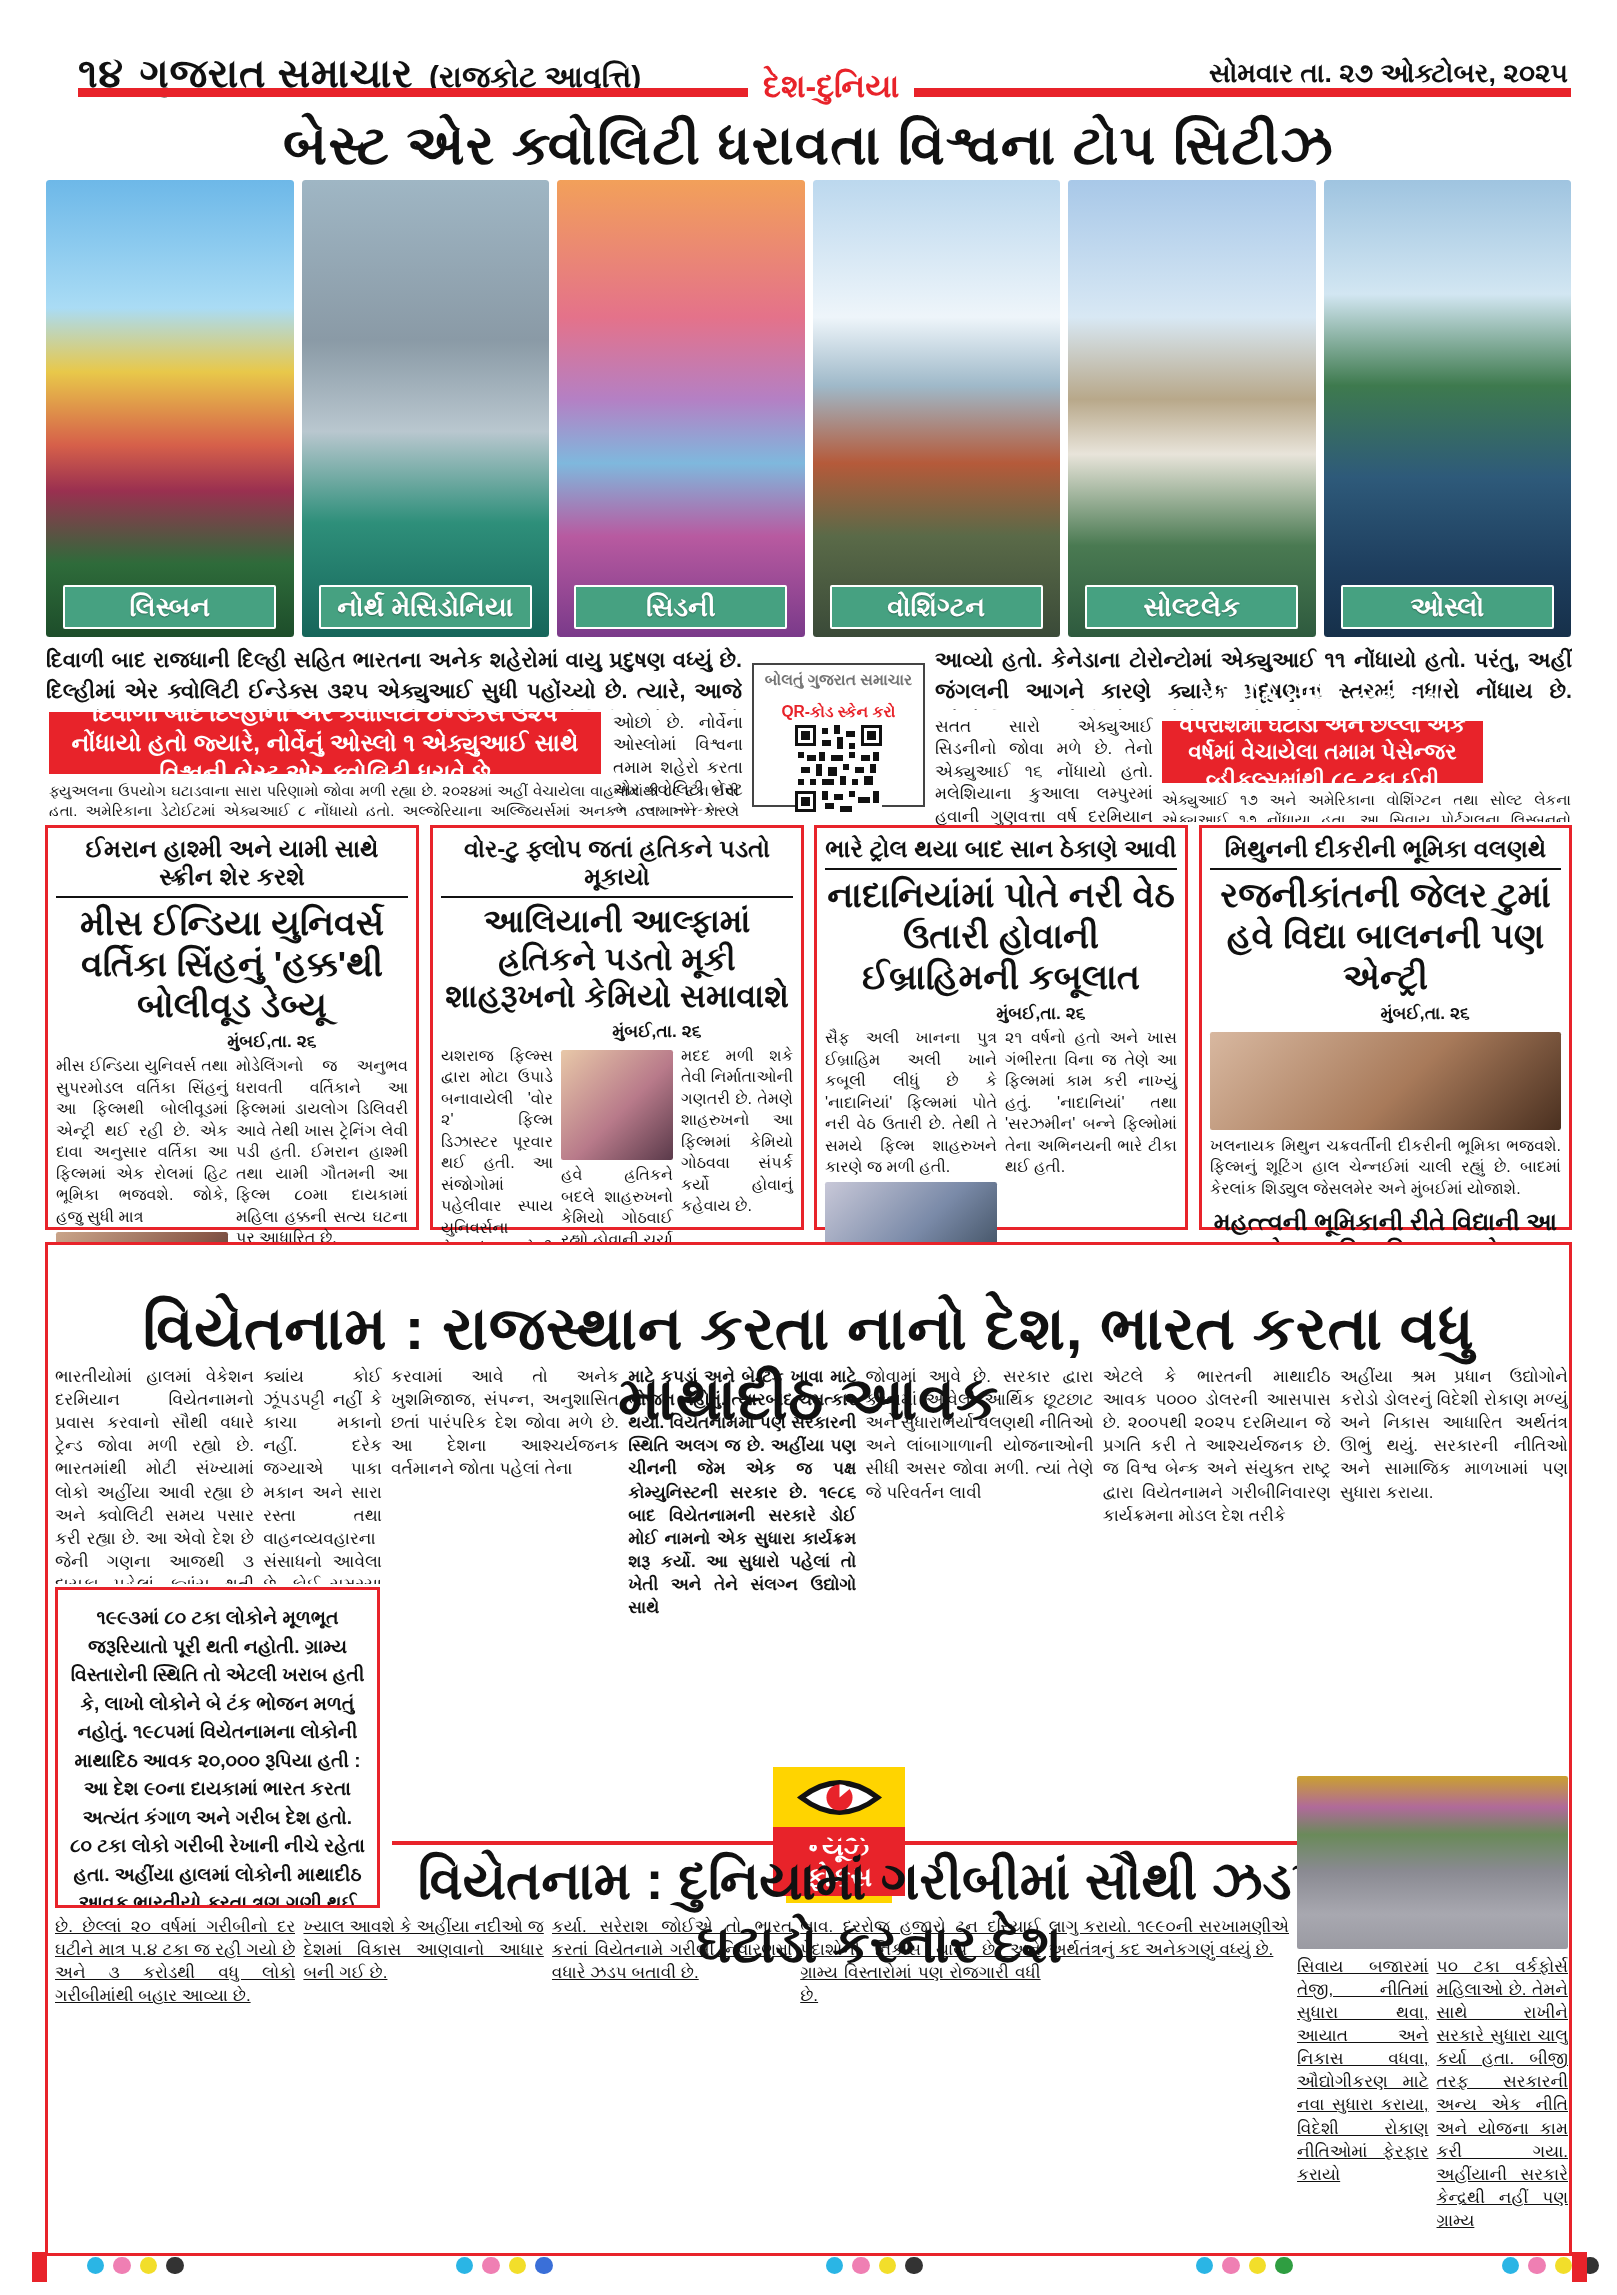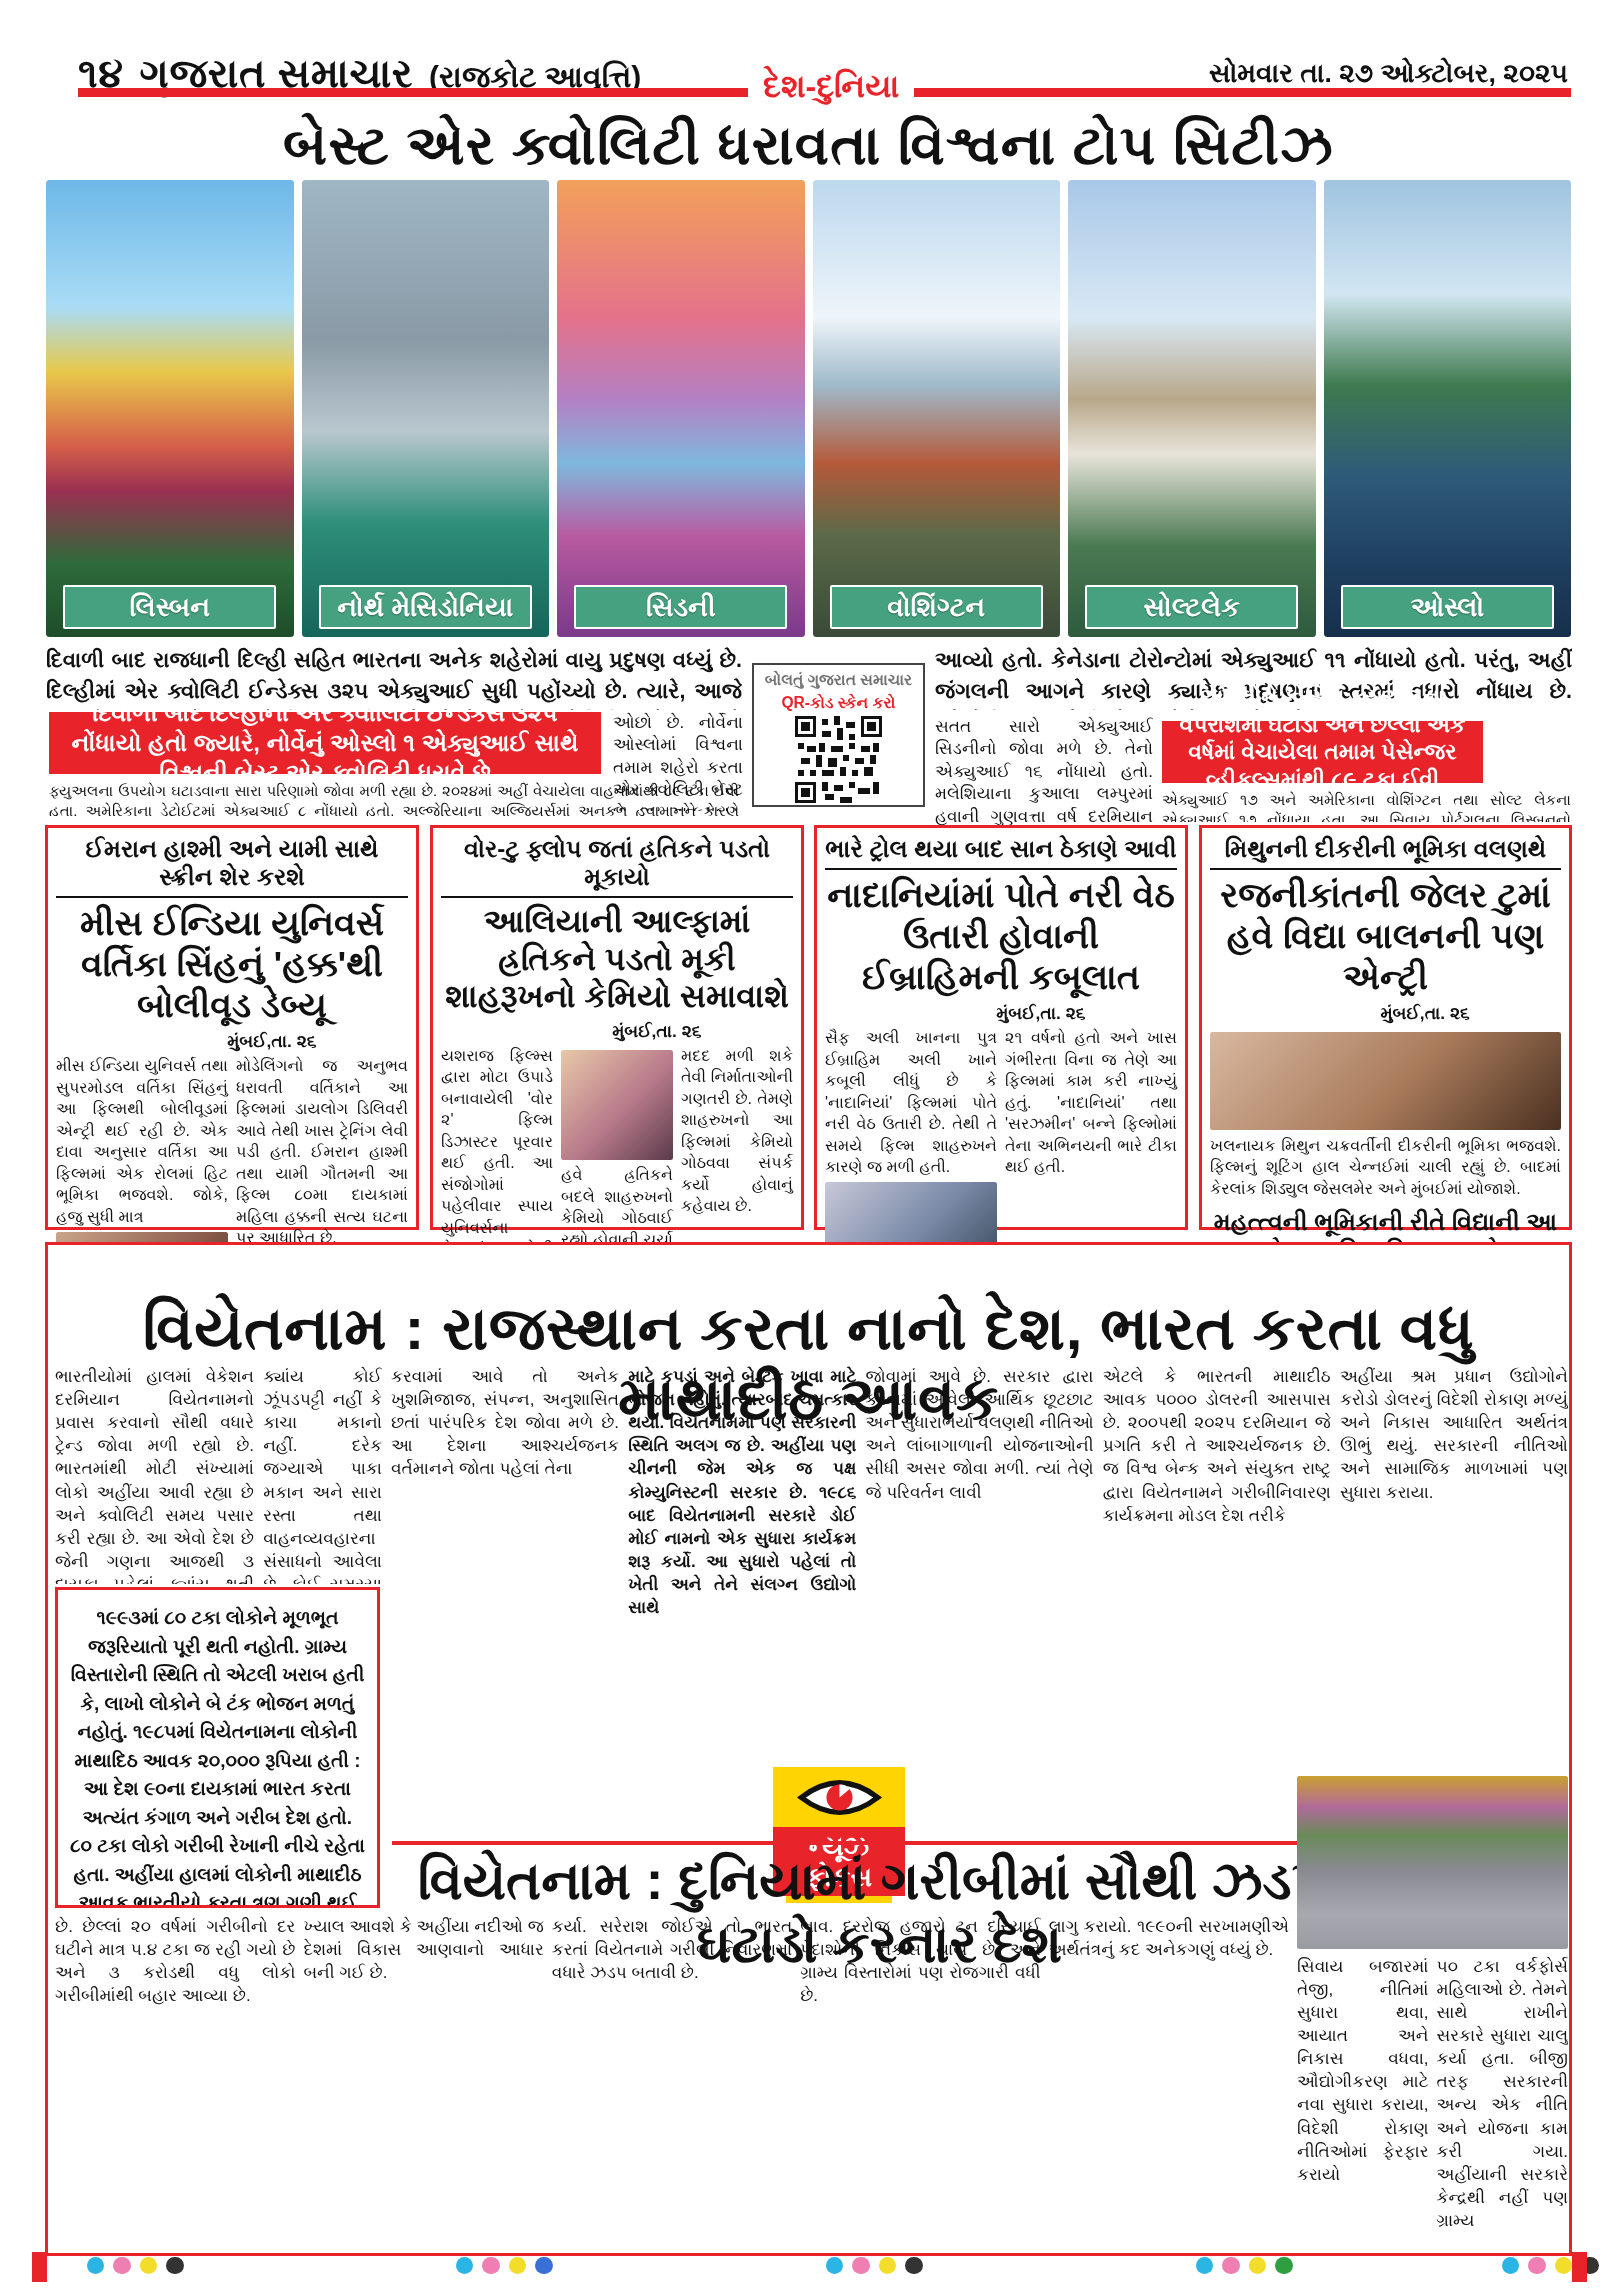--- a/index.html
+++ b/index.html
@@ -36,21 +36,21 @@
   .ph-washington{background:linear-gradient(180deg,#bcd8ee 0%,#eef5fa 30%,#9fb9c9 45%,#b55a3a 62%,#5a6a48 78%,#3a4a38 100%); }
   .ph-saltlake { background:linear-gradient(180deg,#a8c8e8 0%,#d8e8f4 30%,#b8a88a 48%,#e8e4da 60%,#4a7a52 80%,#2e5a3e 100%); }
   .ph-oslo     { background:linear-gradient(180deg,#9fc4e0 0%,#d2e6f2 25%,#3e7a4e 45%,#2e5a7a 65%,#1e3e5e 85%,#16304a 100%); }
 
   
   .intro { font-size:21.4px; font-weight:600; line-height:1.45; }
   .redbox { background:#e8232a; color:#fff; font-weight:bold; display:flex; align-items:center; justify-content:center; }
   .smallcol { font-size:17px; line-height:1.32; }
   .qrbox { border:2.3px solid #444; background:#fff; padding:5.8px 4.6px; text-align:center; }
   .qrbox .t1 { color:#737373; font-weight:bold; font-size:15.6px; }
-  .qrbox .t2 { color:#e8232a; font-weight:bold; font-size:15.6px; margin-top:5px; }
+  .qrbox .t2 { color:#e8232a; font-weight:bold; font-size:15.6px; margin-top:14px; }
 
   
   .artbox { border:3.5px solid #e8232a; background:#fff; padding:7px 8px; }
   .kicker { font-size:24px; font-weight:bold; text-align:center; border-bottom:2.9px solid #111; padding-bottom:4.6px; }
   .headline { font-size:35px; font-weight:bold; text-align:center; line-height:1.16; margin-top:5.8px; }
   .dateline { font-size:17.3px; font-weight:bold; text-align:right; padding-right:26%; margin-top:5.8px; }
   .artcols { display:flex; gap:8px; margin-top:3.5px; }
   .artcols > div { flex:1; font-size:16px; line-height:1.34; text-align:justify; }
   .thumb { width:100%; height:87px; border-radius:2.3px; margin:4.6px 0; }
   .th-a { background:linear-gradient(135deg,#caa58a,#8a5a4a 60%,#3a2a2a); }
@@ -265,21 +265,21 @@
           <path d="M50 28 L62 18 A15 15 0 0 0 50 13 Z" fill="#fff"></path>
         </svg>
       </div>
       <div class="nf-band">ન્યૂઝ ફોકસ</div>
       <div class="nf-strip"></div>
     </div>
 
     <div class="abs vn-rule" style="left:344px; top:596px; width:1176px;"></div>
     <div class="abs ctr vn-subhead" style="left:323px; top:605px; width:1017px;">વિયેતનામ : દુનિયામાં ગરીબીમાં સૌથી ઝડપી ઘટાડો કરનાર દેશ</div>
 
-    <div class="abs" style="left:7px; top:670px; width:1513px; height:335px; display:flex; gap:8px;">
+    <div class="abs" style="left:7px; top:670px; width:1513px; height:335px; display:flex; gap:8px;text-decoration:underline;">
       <div class="vncol" style="flex:1; overflow:hidden;">છે. છેલ્લાં ૨૦ વર્ષમાં ગરીબીનો દર ઘટીને માત્ર ૫.૪ ટકા જ રહી ગયો છે અને ૩ કરોડથી વધુ લોકો ગરીબીમાંથી બહાર આવ્યા છે.</div>
       <div class="vncol" style="flex:1; overflow:hidden;">ખ્યાલ આવશે કે અહીંયા નદીઓ જ દેશમાં વિકાસ આણવાનો આધાર બની ગઈ છે.</div>
       <div class="vncol" style="flex:1; overflow:hidden;">કર્યા. સરેરાશ જોઈએ તો ભારત કરતાં વિયેતનામે ગરીબી નિવારણમાં વધારે ઝડપ બતાવી છે.</div>
       <div class="vncol" style="flex:1; overflow:hidden;">ભાવ. દરરોજ હજારો ટન દરિયાઈ પેદાશોની નિકાસ થાય છે અને ગ્રામ્ય વિસ્તારોમાં પણ રોજગારી વધી છે.</div>
       <div class="vncol" style="flex:1; overflow:hidden;">લાગુ કરાયો. ૧૯૯૦ની સરખામણીએ અર્થતંત્રનું કદ અનેકગણું વધ્યું છે.</div>
       <div style="width:271px; display:flex; flex-direction:column; gap:5.8px;">
         <div class="street-photo" style="height:173px; margin-top:-139px;"></div>
         <div style="display:flex; gap:8px; flex:1; overflow:hidden;">
           <div class="vncol" style="flex:1;">સિવાય બજારમાં તેજી, નીતિમાં સુધારા થવા, આયાત અને નિકાસ વધવા, ઔદ્યોગીકરણ માટે નવા સુધારા કરાયા, વિદેશી રોકાણ નીતિઓમાં ફેરફાર કરાયો</div>
           <div class="vncol" style="flex:1;">૫૦ ટકા વર્કફોર્સ મહિલાઓ છે. તેમને સાથે રાખીને સરકારે સુધારા ચાલુ કર્યા હતા. બીજી તરફ સરકારની અન્ય એક નીતિ અને યોજના કામ કરી ગયા. અહીંયાની સરકારે કેન્દ્રથી નહીં પણ ગ્રામ્ય</div>

